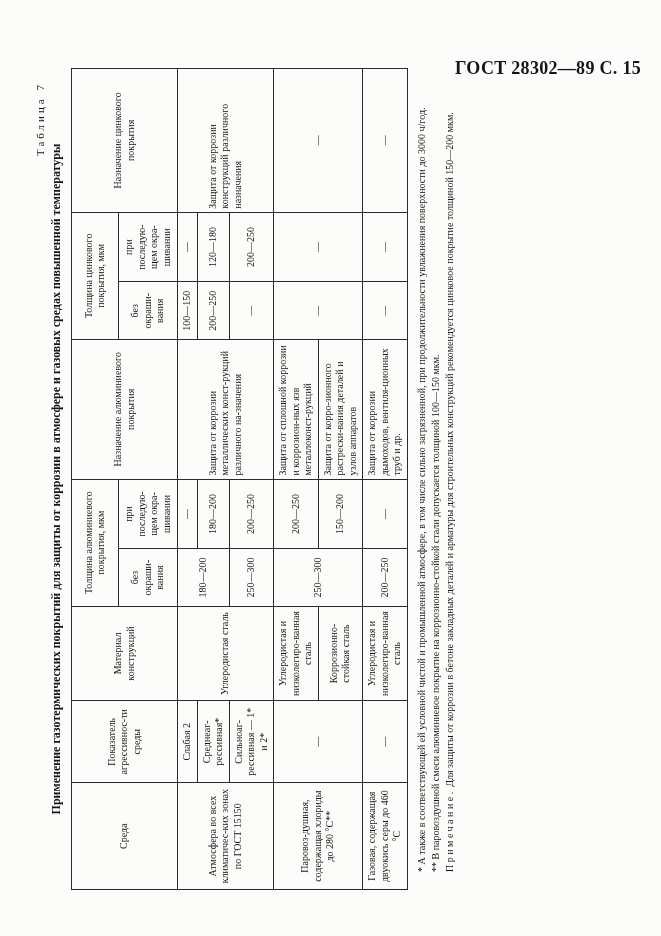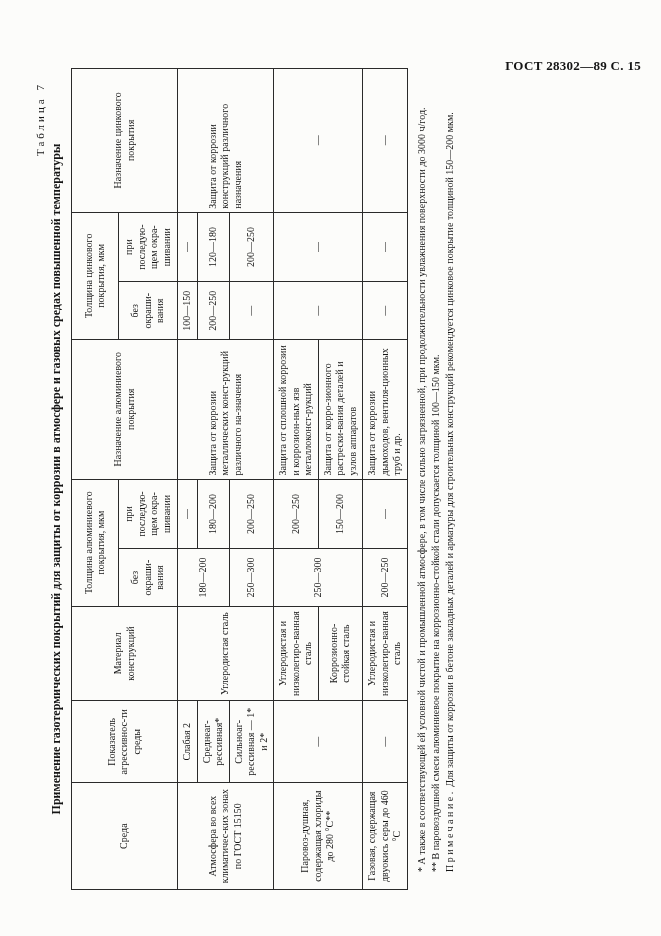--- a/index.html
+++ b/index.html
@@ -8,21 +8,21 @@
     position: relative;
     background: #fcfcfa;
     color: #151515;
     font-family: "Liberation Serif", "DejaVu Serif", serif;
     overflow: hidden;
   }
 
   .page-header {
     position: absolute;
     top: 58px; right: 20px;
-    font-size: 13px;
+    font-size: 18px;
     font-weight: bold;
     letter-spacing: 0.3px;
     white-space: nowrap;
   }
 
   
   .rot {
     position: absolute;
     left: 34px; top: 900px;
     width: 842px; height: 624px;

